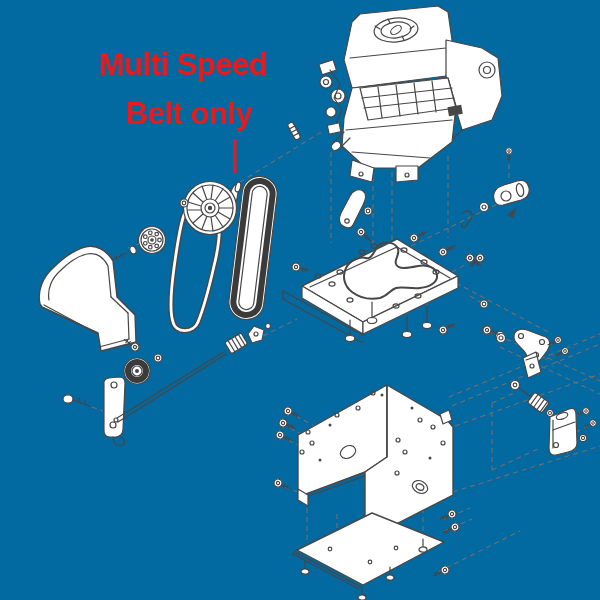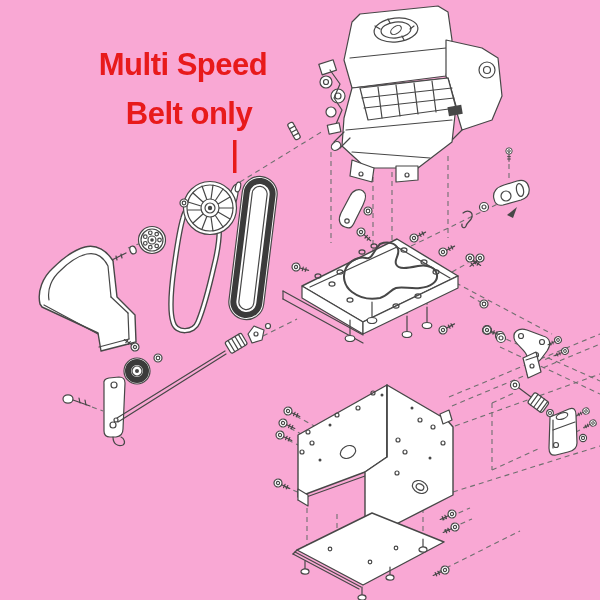--- a/index.html
+++ b/index.html
@@ -1,16 +1,16 @@
 <!DOCTYPE html>
 <html><head>
 <meta charset="utf-8">
 <style>
   html,body{margin:0;padding:0;background:#ffffff;}
-  .stage{position:relative;width:600px;height:600px;background:#f9a8d4;overflow:hidden;
+  .stage{position:relative;width:600px;height:600px;background:#0369a1;overflow:hidden;
          font-family:"Liberation Sans",sans-serif;}
   svg{position:absolute;left:0;top:0;}
   .ln{fill:none;stroke:#474747;stroke-width:1.2;stroke-linecap:round;stroke-linejoin:round;}
   .fw{fill:#ffffff;stroke:#474747;stroke-width:1.2;stroke-linejoin:round;}
   .fw2{fill:#ffffff;stroke:#474747;stroke-width:1.4;stroke-linejoin:round;}
   .dash{fill:none;stroke:#6f6f6f;stroke-width:1.1;stroke-dasharray:5 4;}
   .darkband{fill:none;stroke:#3b3b3b;stroke-width:6;}
   .beltA{fill:none;stroke:#474747;stroke-width:5.5;stroke-linejoin:round;}
   .beltB{fill:none;stroke:#ffffff;stroke-width:2.8;stroke-linejoin:round;}
   .dk{fill:#474747;stroke:none;}

